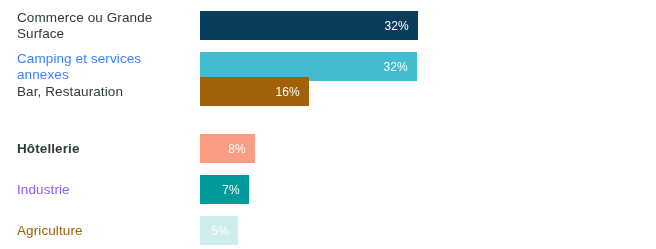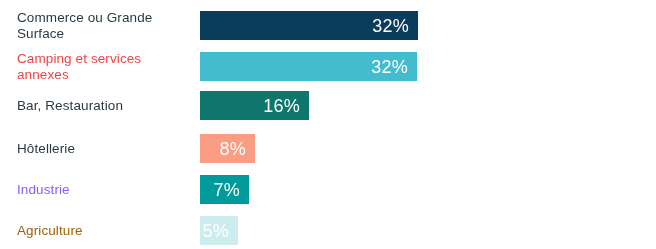--- a/index.html
+++ b/index.html
@@ -50,21 +50,21 @@
     position: absolute;
     left: 0;
     top: 0;
     height: 29px;
     box-sizing: border-box;
     display: flex;
     align-items: center;
     justify-content: flex-end;
   }
   .bar-value {
-    font-size: 18px;
+    font-size: 12px;
     line-height: 14px;
     color: #ffffff;
     font-weight: 400;
     padding-right: 9px;
     white-space: nowrap;
     letter-spacing: 0.2px;
   }
 </style>
 </head>
 <body>
@@ -75,40 +75,40 @@
     <div class="cat-label" style="color: rgb(43, 58, 66);">Commerce ou Grande
 Surface</div>
     <div class="bar-track">
       <div class="bar" style="width: 218px; background: rgb(10, 60, 92);">
         <span class="bar-value" style="color: rgb(255, 255, 255);">32%</span>
       </div>
     </div>
   </div>
 
   <div class="row" style="top: 46px;">
-    <div class="cat-label" style="color: #ef4444;">Camping et services
+    <div class="cat-label" style="color: #3b82f6;">Camping et services
 annexes</div>
     <div class="bar-track">
       <div class="bar" style="width: 217px; background: rgb(68, 188, 208);">
         <span class="bar-value" style="color: rgb(255, 255, 255);">32%</span>
       </div>
     </div>
   </div>
 
-  <div class="row" style="top: 85px;">
+  <div class="row" style="top: 71px;">
     <div class="cat-label" style="color: rgb(43, 58, 66);">Bar, Restauration</div>
     <div class="bar-track">
-      <div class="bar" style="width: 109px; background: #0f766e;">
+      <div class="bar" style="width: 109px; background: #a16207;">
         <span class="bar-value" style="color: rgb(255, 255, 255);">16%</span>
       </div>
     </div>
   </div>
 
   <div class="row" style="top: 128px;">
-    <div class="cat-label" style="color: rgb(43, 58, 66);">Hôtellerie</div>
+    <div class="cat-label" style="color: rgb(43, 58, 66); font-weight: bold;">Hôtellerie</div>
     <div class="bar-track">
       <div class="bar" style="width: 55px; background: rgb(251, 157, 132);">
         <span class="bar-value" style="color: rgb(255, 255, 255);">8%</span>
       </div>
     </div>
   </div>
 
   <div class="row" style="top: 169px;">
     <div class="cat-label" style="color: #8b5cf6;">Industrie</div>
     <div class="bar-track">

